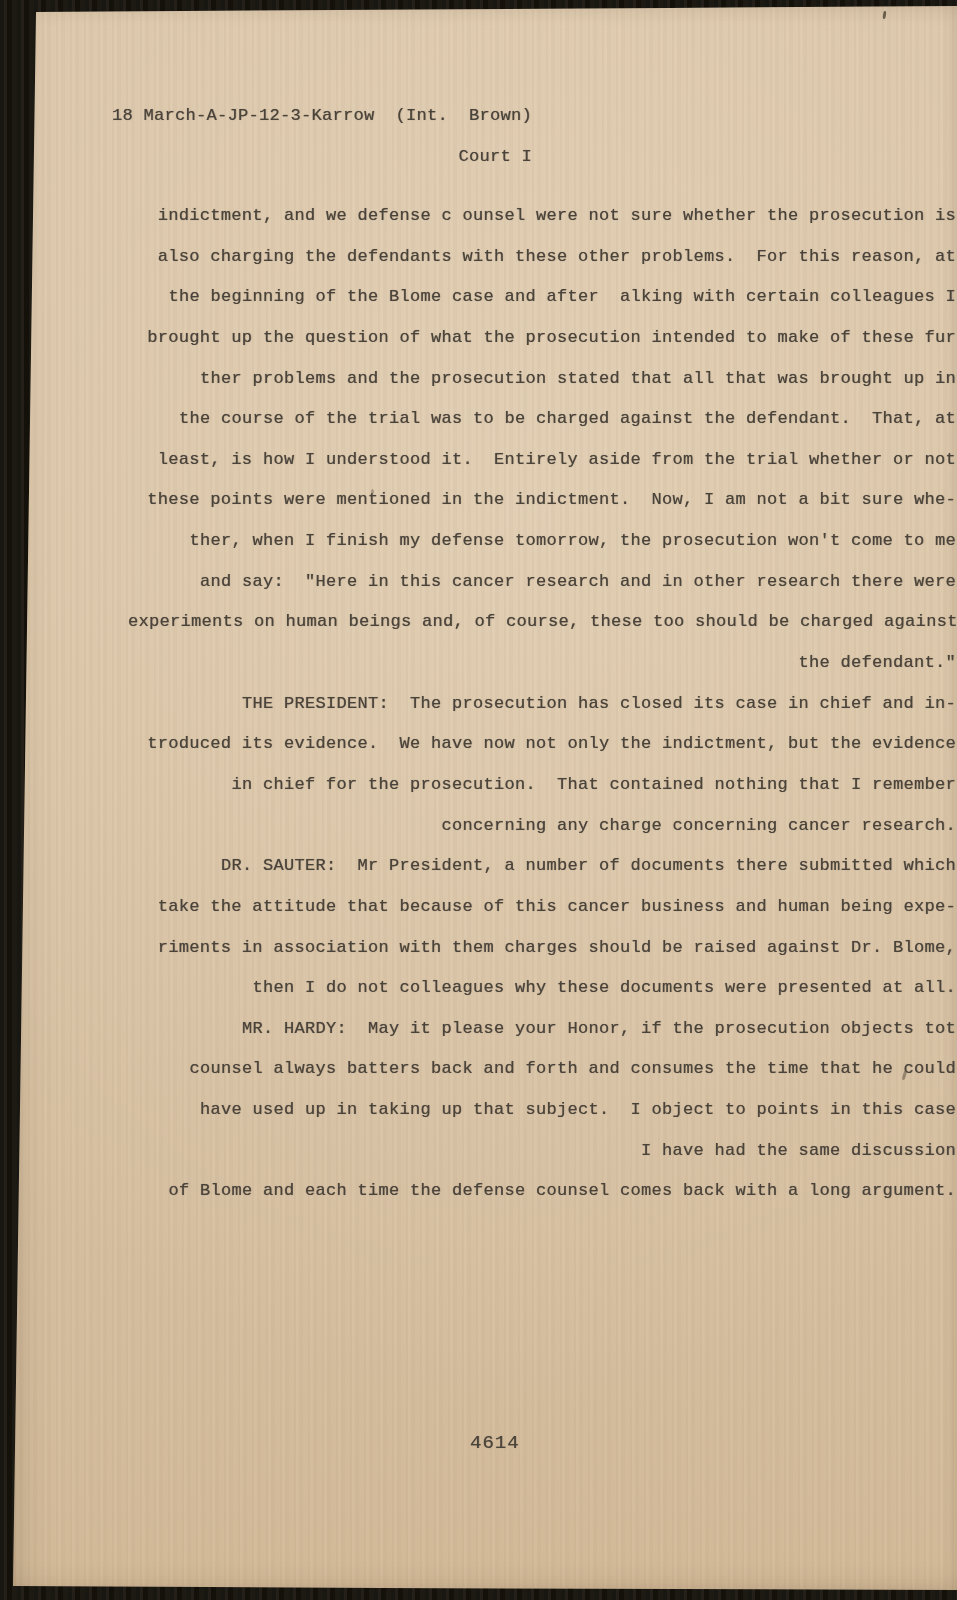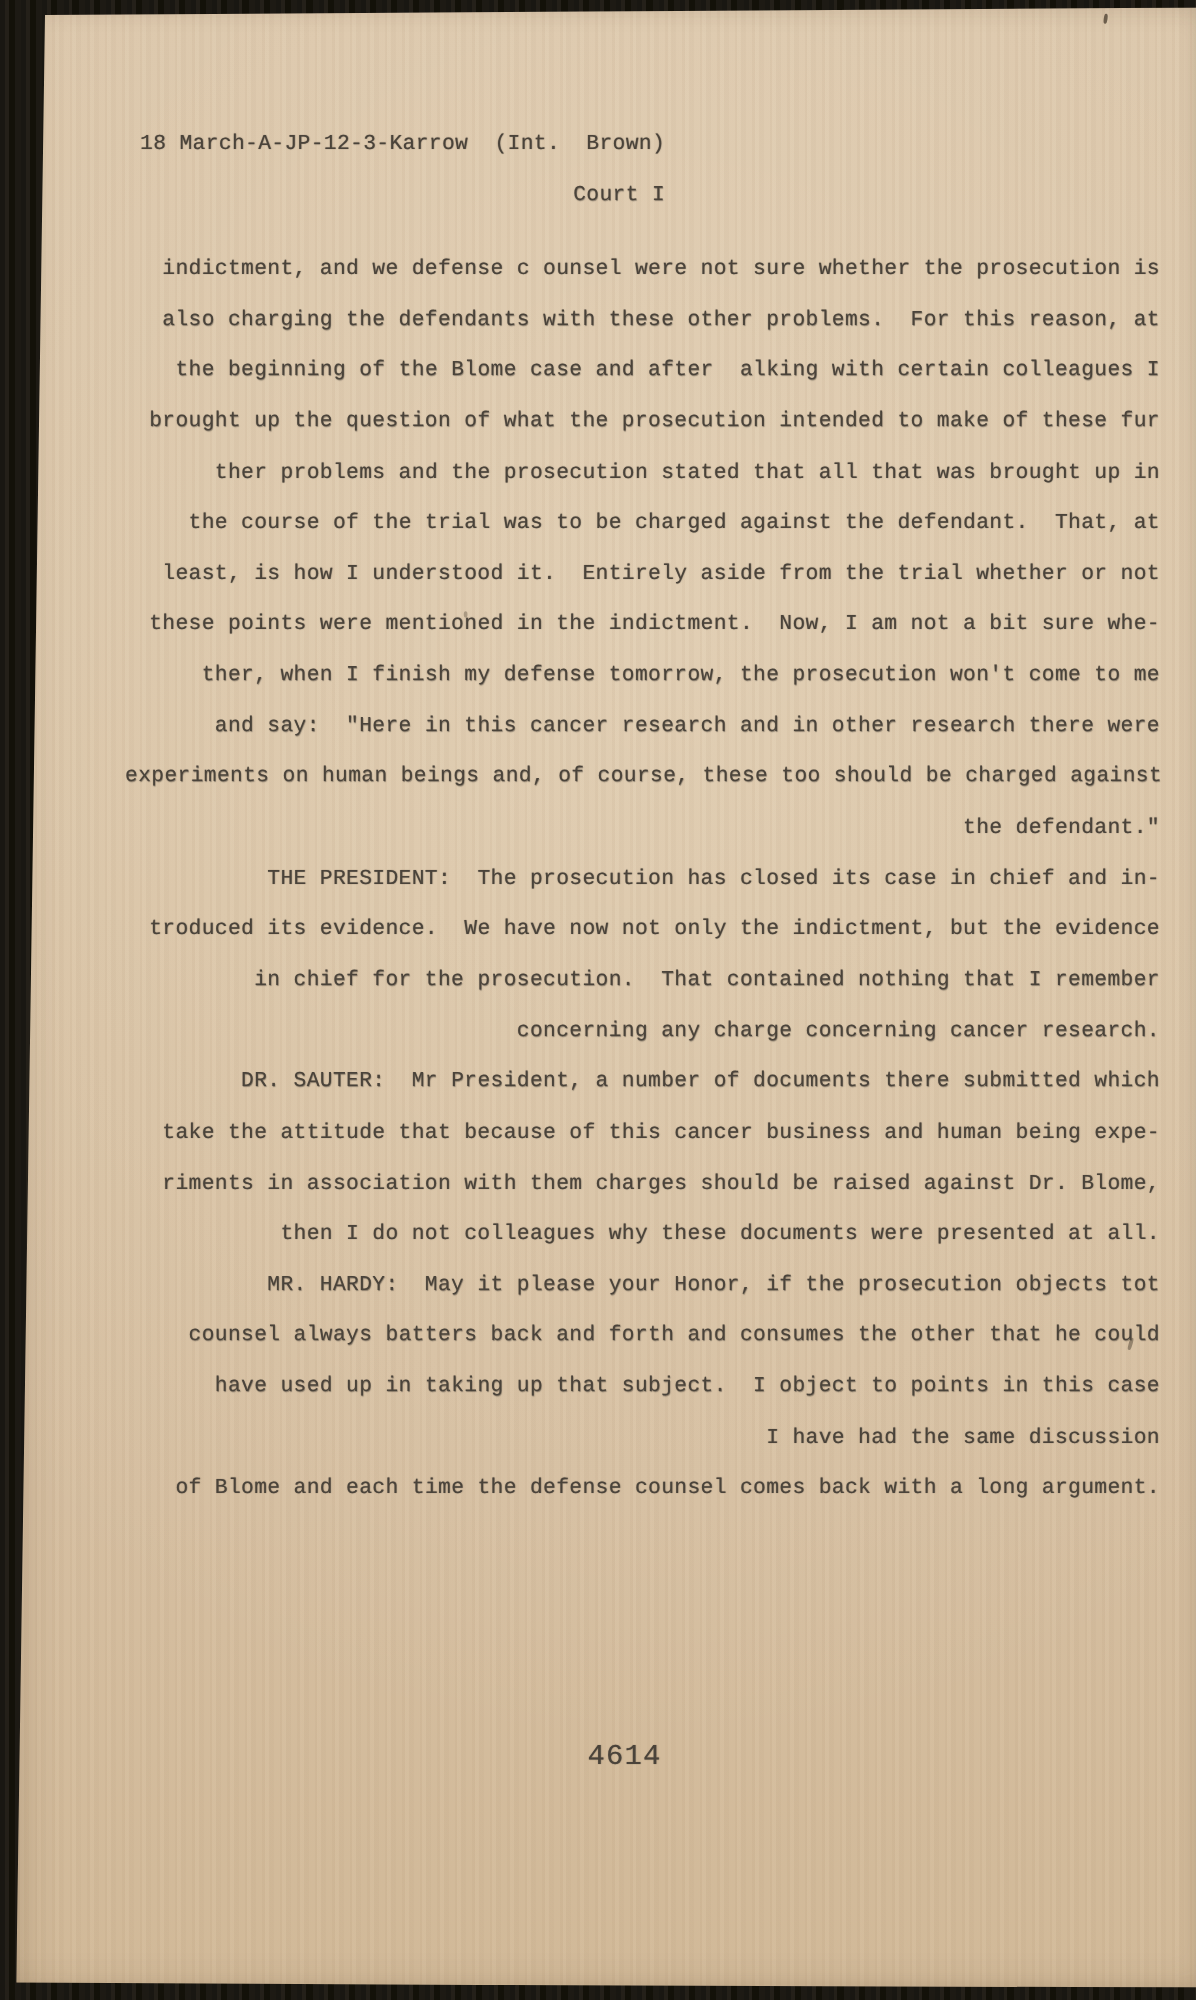--- a/index.html
+++ b/index.html
@@ -51,39 +51,39 @@
   }
 
   .header-block {
     position: absolute;
     left: 112px;
     top: 96px;
   }
 
   .transcript {
     position: absolute;
-    left: 100px;
+    left: 128px;
     top: 196px;
     width: 828px;
   }
 
   .line {
     height: 40.65px;
     line-height: 40.65px;
     white-space: pre;
   }
   .line.indent {
     padding-left: 72px;
   }
 
   .pagenum {
     position: absolute;
     left: 470px;
-    top: 1392px;
-    font-size: 23px;
+    top: 1432px;
+    font-size: 19px;
     letter-spacing: 1px;
   }
 
   .speck {
     position: absolute;
     background: rgba(72,60,46,0.75);
   }
   .speck1 {
     left: 883px; top: 11px;
     width: 3px; height: 8px;
@@ -129,21 +129,21 @@
       <div class="line">the defendant."</div>
       <div class="line indent">THE PRESIDENT:  The prosecution has closed its case in chief and in-</div>
       <div class="line">troduced its evidence.  We have now not only the indictment, but the evidence</div>
       <div class="line">in chief for the prosecution.  That contained nothing that I remember</div>
       <div class="line">concerning any charge concerning cancer research.</div>
       <div class="line indent">DR. SAUTER:  Mr President, a number of documents there submitted which</div>
       <div class="line">take the attitude that because of this cancer business and human being expe-</div>
       <div class="line">riments in association with them charges should be raised against Dr. Blome,</div>
       <div class="line">then I do not colleagues why these documents were presented at all.</div>
       <div class="line indent">MR. HARDY:  May it please your Honor, if the prosecution objects tot</div>
-      <div class="line">counsel always batters back and forth and consumes the other that he could</div>
+      <div class="line">counsel always batters back and forth and consumes the time that he could</div>
       <div class="line">have used up in taking up that subject.  I object to points in this case</div>
       <div class="line">I have had the same discussion</div>
       <div class="line">of Blome and each time the defense counsel comes back with a long argument.</div>
     </div>
 
   <div class="pagenum typed">4614</div>
 
   <div class="speck speck1"></div>
   <div class="speck speck2"></div>
   <div class="speck speck3"></div>

